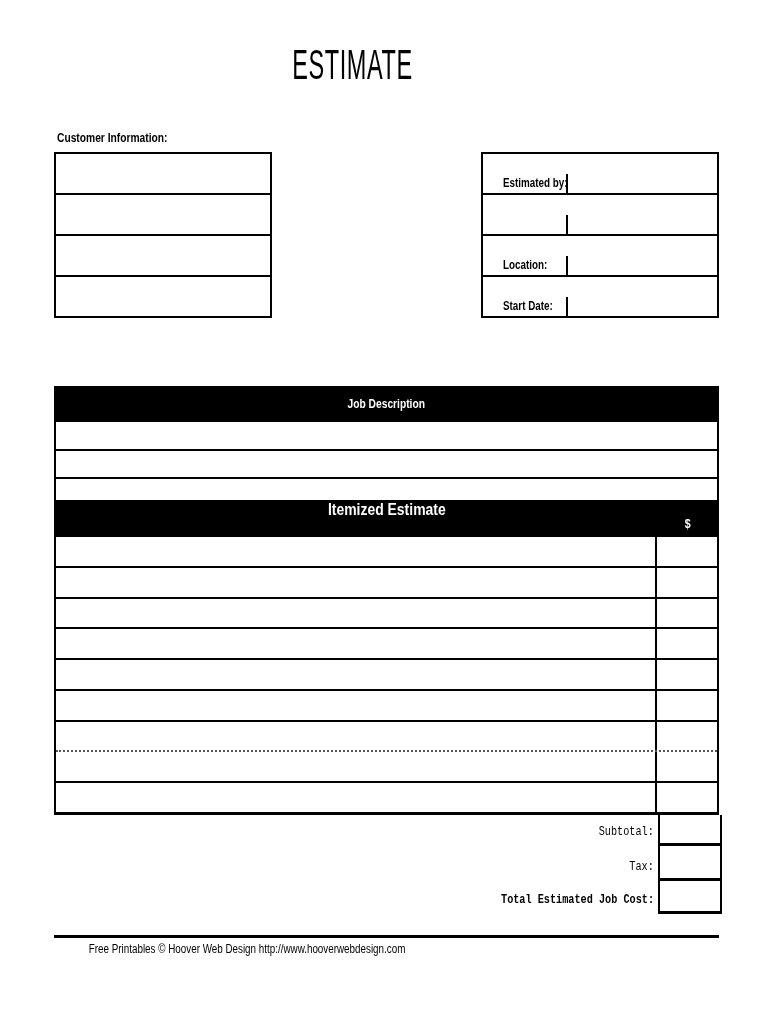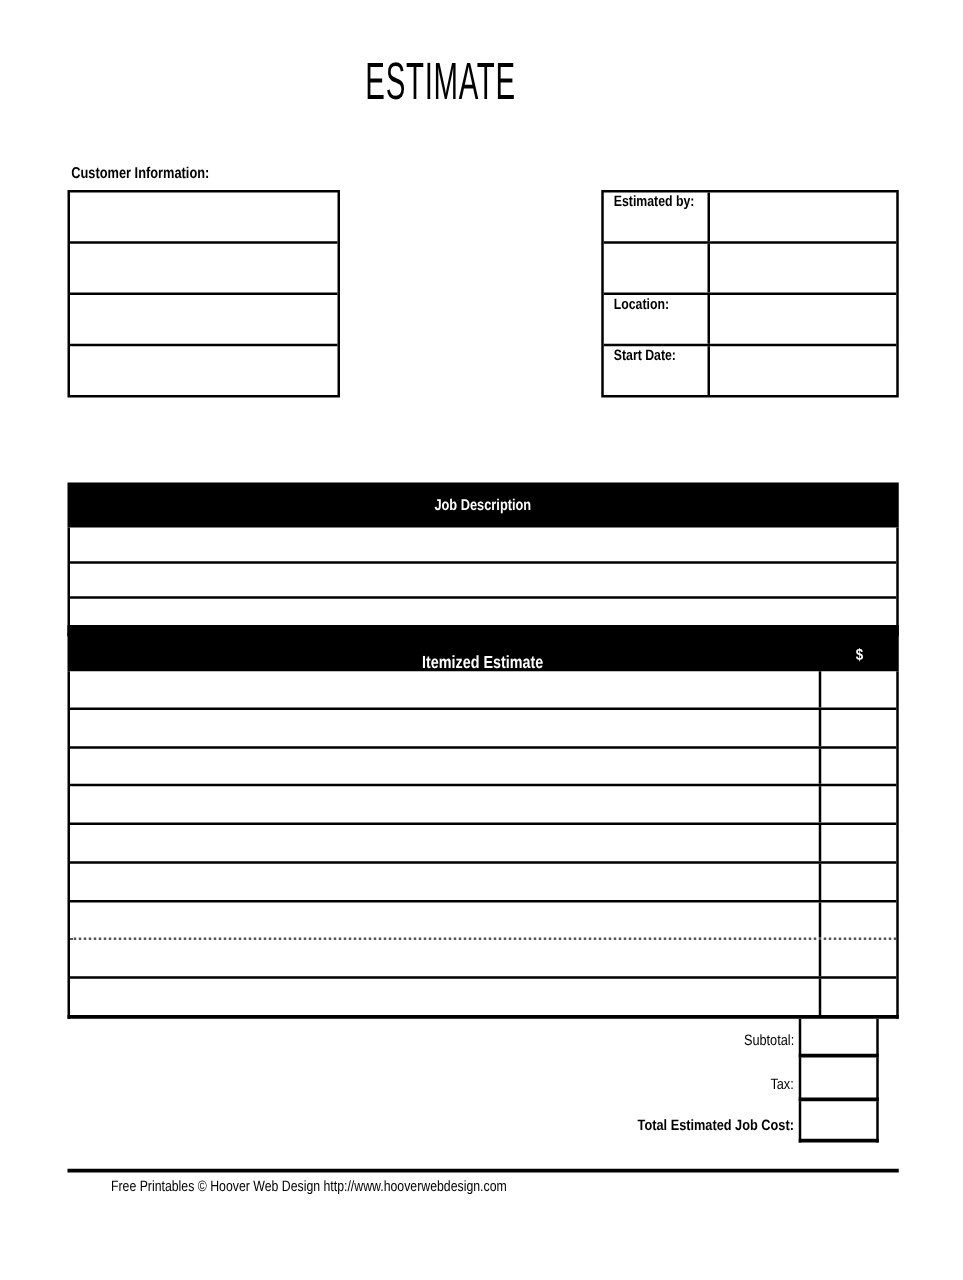--- a/index.html
+++ b/index.html
@@ -44,23 +44,23 @@
   .est-table {
     position: absolute; left: 481px; top: 152px;
     width: 238px; height: 166px;
     border: 2px solid #000;
     display: flex; flex-direction: column;
   }
   .est-row { flex: 1; display: flex; border-bottom: 2px solid #000; }
   .est-row:last-child { border-bottom: none; }
   .est-label-cell {
     width: 85px; border-right: 2px solid #000;
-    display: flex; 
-    padding: 0 0 3px 8px;
-    font-size: 12px; font-weight: 700;
+    display: flex; align-items: flex-end;
+    padding: 0 0 3px 20px;
+    font-size: 12px; font-weight: 700; margin-top: 20px;
   }
   .est-value-cell { flex: 1; }
 
   
   .job-table {
     position: absolute; left: 54px; top: 342px; width: 665px; margin-top: 44px;
   }
   .sec-header {
     height: 36px; background: #000; color: #fff;
     position: relative;
@@ -72,40 +72,40 @@
     height: 87px; display: flex; flex-direction: column;
   }
   .job-row { flex: 1; border-bottom: 2px solid #000; }
   .job-row:last-child { border-bottom: none; }
 
   
   .item-table { position: absolute; left: 54px; top: 500px; width: 665px; }
   .item-header { height: 37px; background: #000; color: #fff; position: relative; }
   .item-header .hdr-title {
     position: absolute; left: 0; right: 0; top: 0; bottom: 0;
-    display: flex; align-items: flex-end; justify-content: center;
-    font-size: 14px; font-weight: 700;
+    display: flex; align-items: flex-start; justify-content: center;
+    font-size: 17px; font-weight: 700;
   }
   .item-header .hdr-amount {
     position: absolute; left: 603px; width: 62px; top: 0; bottom: 0;
     display: flex; align-items: flex-end; justify-content: center;
     padding-bottom: 6px; font-size: 13px; font-weight: 700;
   }
   .item-rows {
     border: 2px solid #000; border-top: none; border-bottom-width: 3px;
     height: 278px; display: flex; flex-direction: column;
   }
   .item-row { flex: 1; display: flex; border-bottom: 2px solid #000; }
   .item-row.dotted { border-bottom: 2px dotted #555; }
   .item-row:last-child { border-bottom: none; }
   .item-desc { flex: 1; }
   .item-amount { width: 62px; border-left: 2px solid #000; }
 
   
-  .summary { position: absolute; left: 38px; top: 815px; width: 665px; }
+  .summary { position: absolute; left: 57px; top: 815px; width: 665px; font-family: Liberation Mono, monospace; }
   .sum-row { display: flex; align-items: stretch; }
   .sum-label {
     flex: 1; display: flex; align-items: flex-end; justify-content: flex-end;
     padding: 0 4px 7px 0; font-size: 12px; font-weight: 400;
   }
   .sum-label.bold { font-weight: 700; }
   .sum-box {
     width: 64px;
     border-left: 2px solid #000; border-right: 2px solid #000;
     border-bottom: 3px solid #000;

